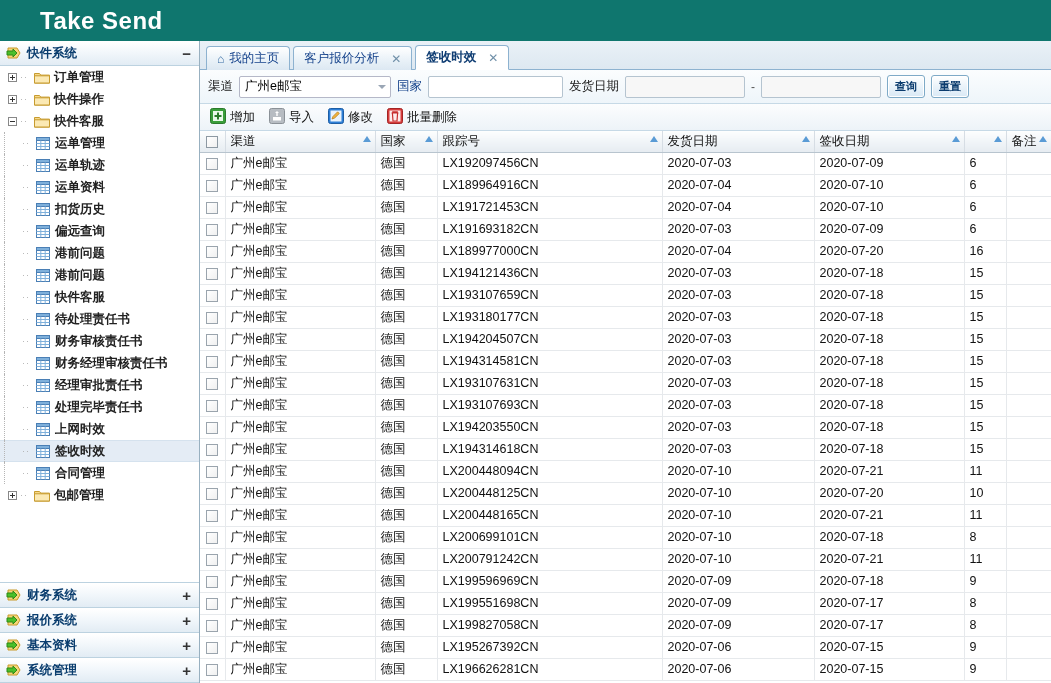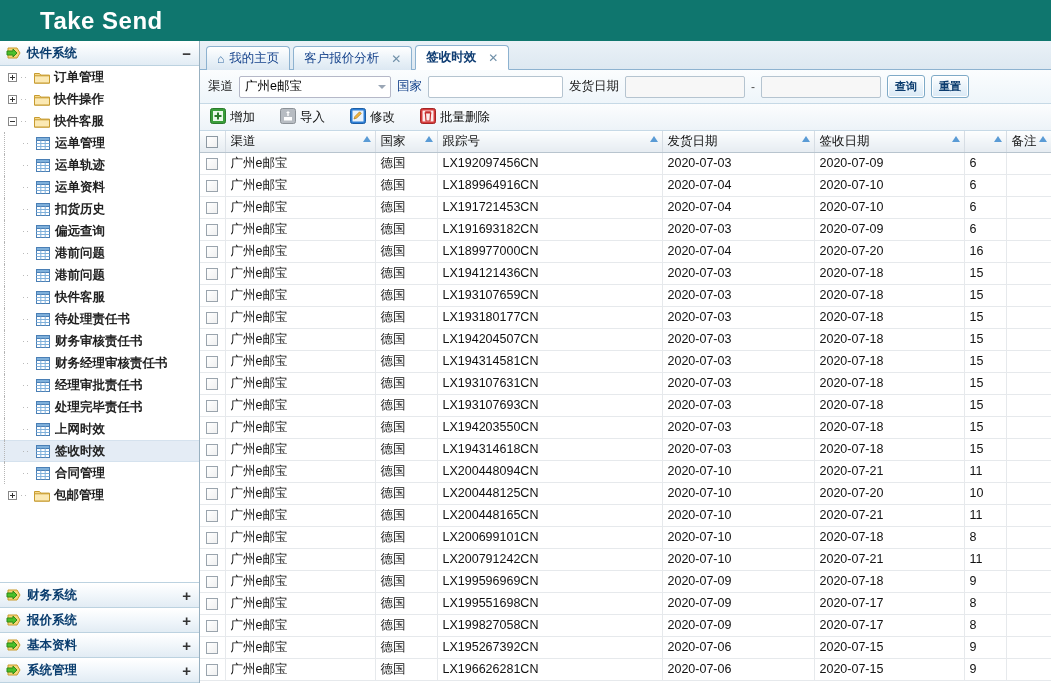--- a/index.html
+++ b/index.html
@@ -243,21 +243,21 @@
   }
 
   
   #toolbar {
     height: 27px;
     background: linear-gradient(to bottom, #fcfdfe 0%, #edf3f8 100%);
     border-bottom: 1px solid #c6d9e6;
     display: flex;
     align-items: center;
     padding-left: 7px;
-    gap: 15px;
+    gap: 4px;
   }
   .tb-btn {
     display: flex; align-items: center;
     padding: 2px 6px 2px 2px;
     font-size: 12.5px; color: #111;
     cursor: pointer; border: 1px solid transparent;
     border-radius: 3px;
   }
   .tb-ico { width: 16px; height: 16px; margin-right: 4px; flex: none; }
 

